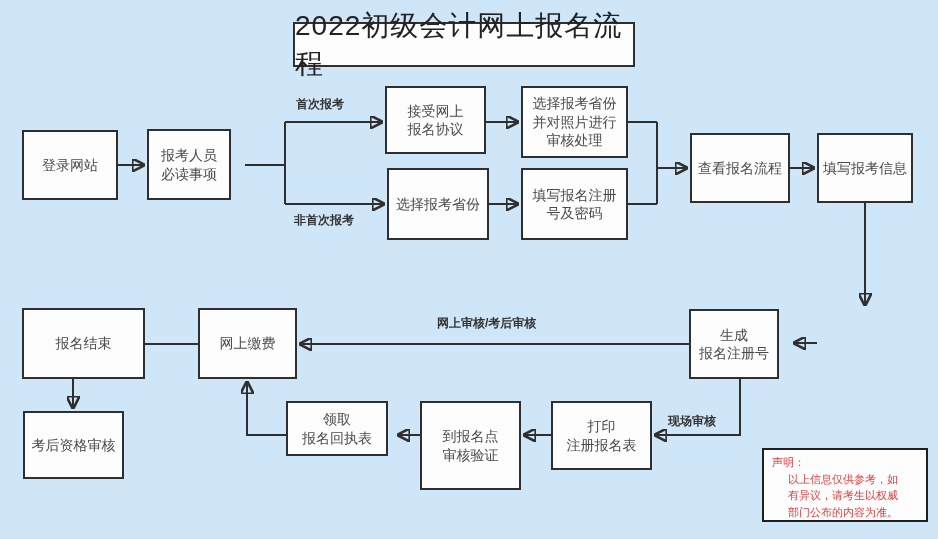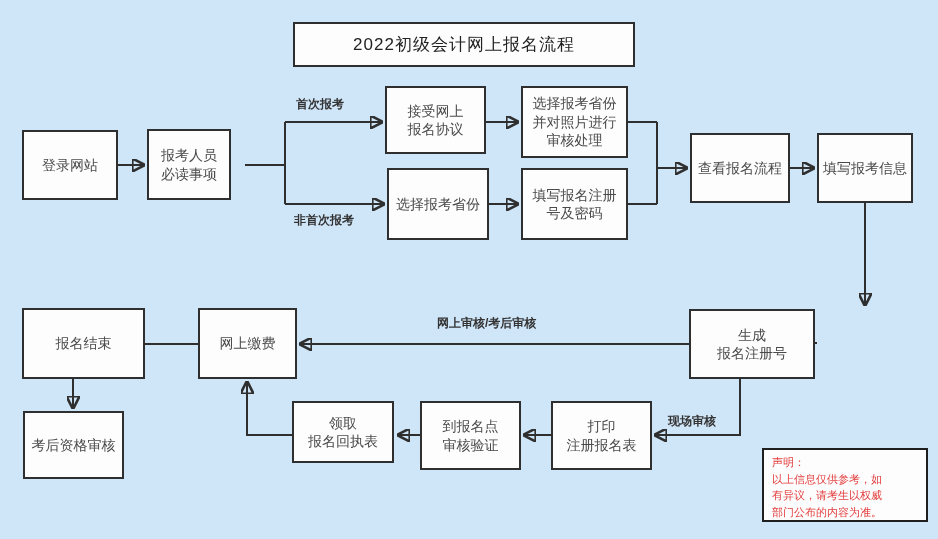--- a/index.html
+++ b/index.html
@@ -8,37 +8,37 @@
   }
   html,body{margin:0;padding:0;}
   body{font-family:"Liberation Sans","DejaVu Sans",sans-serif;}
   .stage{position:relative;width:938px;height:539px;background:var(--page-bg);overflow:hidden;}
   .arrows{position:absolute;left:0;top:0;width:938px;height:539px;}
   .arrows path{stroke:var(--arrow);stroke-width:2;fill:none;}
   .title-box{
     position:absolute;left:293px;top:22px;width:342px;height:45px;
     background:var(--box-fill);border:2px solid var(--box-border);box-sizing:border-box;
     display:flex;align-items:center;justify-content:center;
-    font-size:17px;color:#222;letter-spacing:1px;
+    font-size:28px;color:#222;letter-spacing:1px;
   }
   .node{
     position:absolute;background:var(--box-fill);border:2px solid var(--box-border);
     box-sizing:border-box;display:flex;align-items:center;justify-content:center;
     text-align:center;font-size:14px;line-height:1.32;color:var(--box-text);
     white-space:pre-line;
   }
   .edge-label{
     position:absolute;font-size:12px;font-weight:bold;color:#333;white-space:nowrap;
   }
   .notice{
     position:absolute;left:762px;top:448px;width:166px;height:74px;
     background:var(--box-fill);border:2px solid var(--notice-border);box-sizing:border-box;
     padding:4px 6px 2px 8px;color:var(--notice-text);font-size:11px;line-height:16.5px;
   }
-  .notice .body{white-space:pre-line;}
+  .notice .body{white-space:pre-line;margin-left:16px;}
 </style>
 </head>
 <body>
 
 <div class="stage">
 
   <svg class="arrows" viewBox="0 0 938 539" xmlns="http://www.w3.org/2000/svg">
     <defs>
       <marker id="arr" viewBox="0 0 10 10" refX="9" refY="5" markerWidth="6.5" markerHeight="6.5" orient="auto-start-reverse">
         <path d="M0,0 L10,5 L0,10 z" fill="#2f2f2f" stroke="none"></path>
@@ -78,29 +78,29 @@
 并对照片进行
 审核处理</div>
 
   <div class="node" style="left:387px;top:168px;width:102px;height:72px">选择报考省份</div>
   <div class="node" style="left:690px;top:133px;width:100px;height:70px">查看报名流程</div>
 
   <div class="node" style="left:521px;top:168px;width:107px;height:72px">填写报名注册
 号及密码</div>
   <div class="node" style="left:817px;top:133px;width:96px;height:70px">填写报考信息</div>
 
-  <div class="node" style="left:689px;top:309px;width:126px;height:70px">生成
+  <div class="node" style="left:689px;top:309px;width:90px;height:70px">生成
 报名注册号</div>
   <div class="node" style="left:198px;top:308px;width:99px;height:71px">网上缴费</div>
   <div class="node" style="left:22px;top:308px;width:123px;height:71px">报名结束</div>
 
   <div class="node" style="left:23px;top:411px;width:101px;height:68px">考后资格审核</div>
-  <div class="node" style="left:292px;top:401px;width:102px;height:62px">领取
+  <div class="node" style="left:286px;top:401px;width:102px;height:55px">领取
 报名回执表</div>
-  <div class="node" style="left:420px;top:401px;width:101px;height:69px">到报名点
+  <div class="node" style="left:420px;top:401px;width:101px;height:89px">到报名点
 审核验证</div>
   <div class="node" style="left:551px;top:401px;width:101px;height:69px">打印
 注册报名表</div>
 
   <div class="edge-label" style="left:296px;top:96px">首次报考</div>
   <div class="edge-label" style="left:294px;top:212px">非首次报考</div>
   <div class="edge-label" style="left:437px;top:315px">网上审核/考后审核</div>
   <div class="edge-label" style="left:668px;top:413px">现场审核</div>
 
   <div class="notice">

